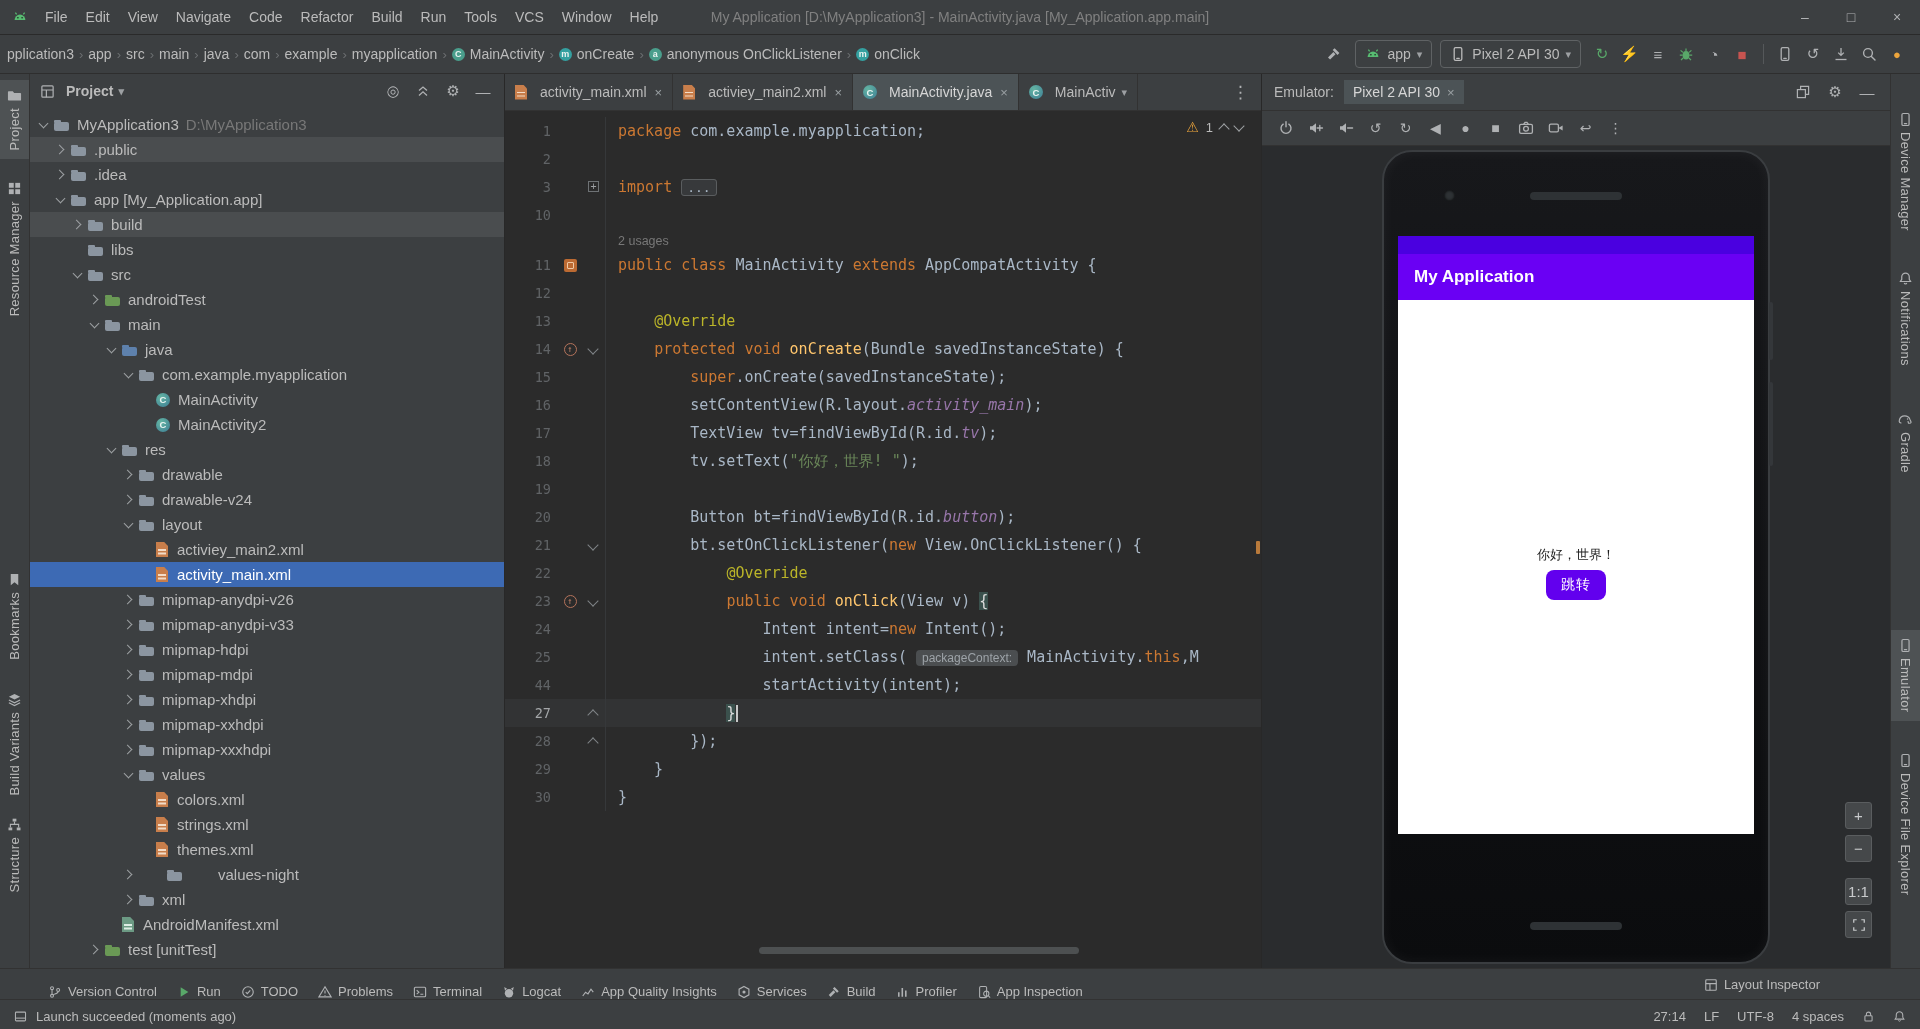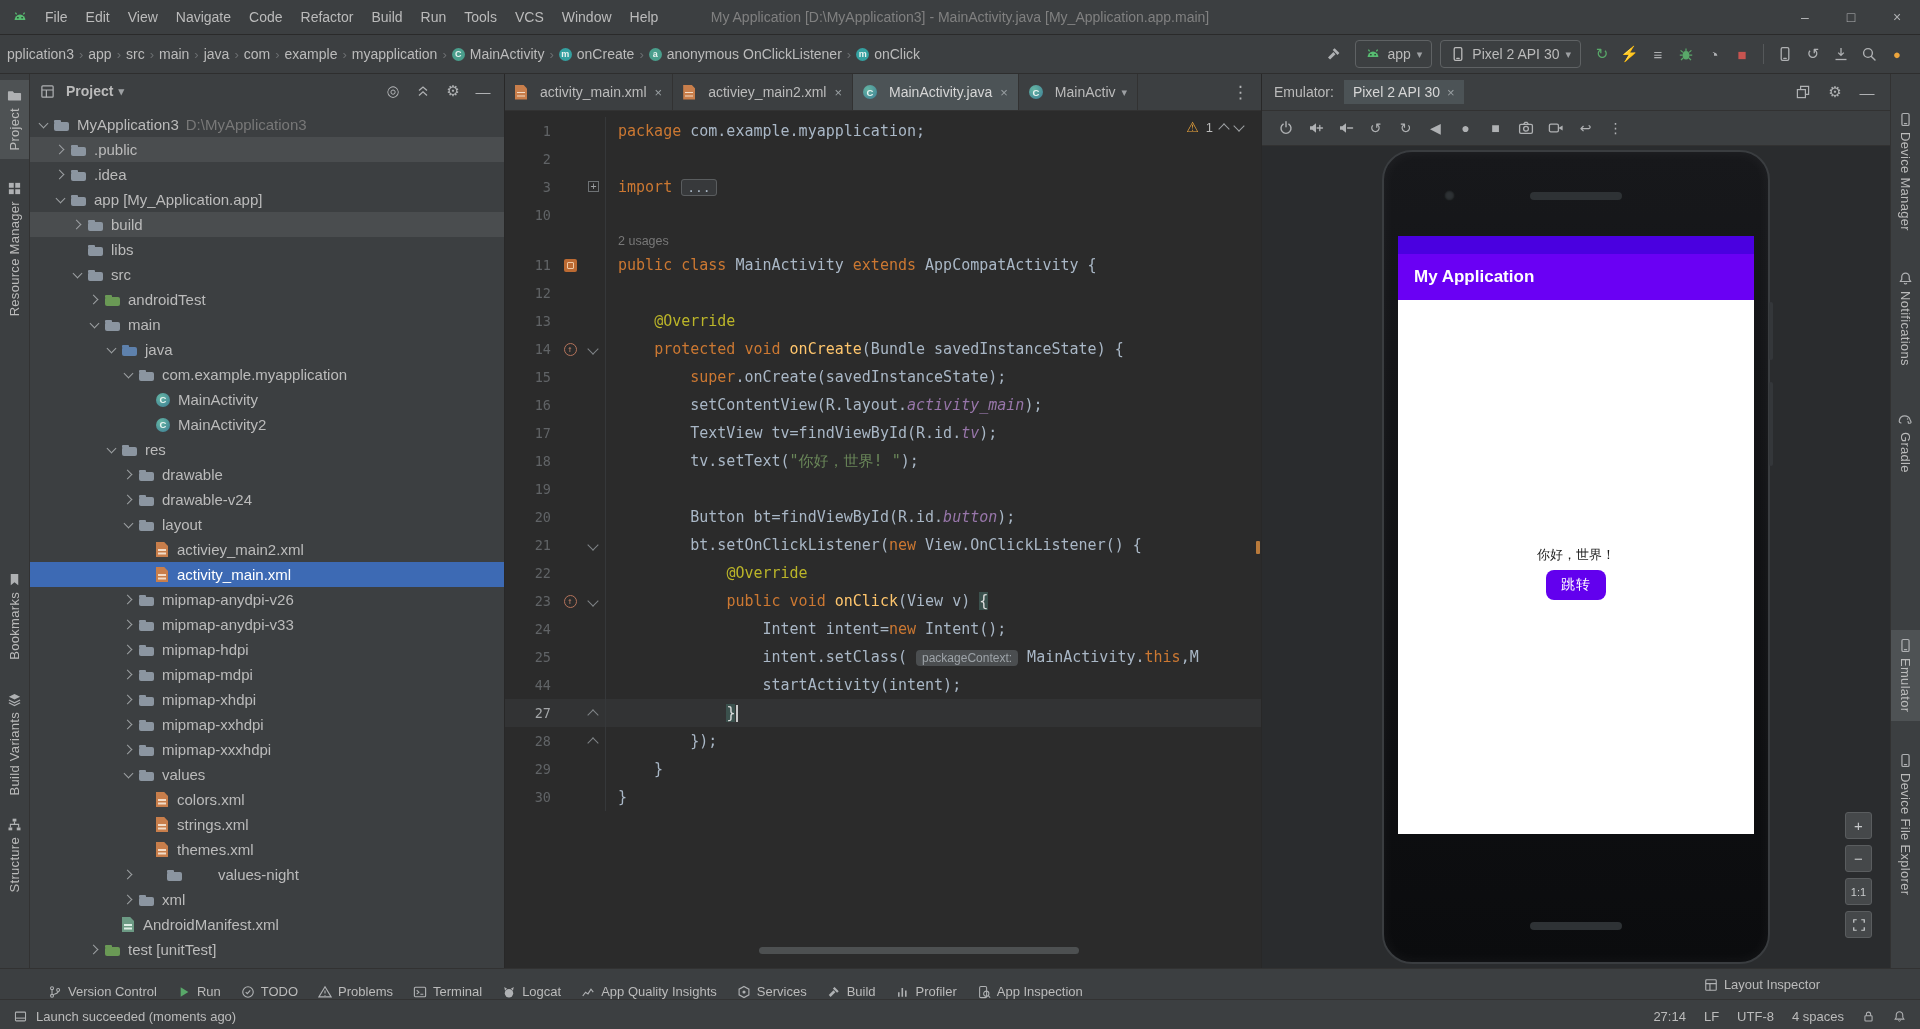--- a/index.html
+++ b/index.html
@@ -144,21 +144,21 @@
   .ph-speaker{position:absolute;left:50%;transform:translateX(-50%);top:40px;width:92px;height:8px;border-radius:4px;background:#2E3235;}
   .ph-speaker.bottom{top:auto;bottom:32px;}
   .ph-nub{position:absolute;right:-5px;width:4px;border-radius:2px;background:#34373A;}
   .ph-screen{position:absolute;left:14px;top:84px;width:356px;height:598px;background:#FFFFFF;overflow:hidden;}
   .ph-status{height:18px;background:var(--ph-status);}
   .ph-appbar{height:46px;background:var(--ph-appbar);color:#FFFFFF;font-size:17px;font-weight:bold;display:flex;align-items:center;padding:0 16px;}
   .ph-greeting{position:absolute;left:0;right:0;top:310px;text-align:center;color:#1D1D1D;font-size:13px;}
   .ph-button{position:absolute;left:50%;transform:translateX(-50%);top:334px;background:var(--ph-btn);color:#FFFFFF;font-size:14px;padding:6px 15px;border-radius:8px;letter-spacing:1px;cursor:default;}
   .zoomctl{position:absolute;right:18px;bottom:30px;display:flex;flex-direction:column;gap:6px;}
   .zbtn{width:27px;height:27px;background:#45484A;border:1px solid #5A5D5F;border-radius:3px;color:#C8CACC;display:flex;align-items:center;justify-content:center;font-size:15px;box-sizing:border-box;cursor:default;}
-  .zbtn[data-name="zoom-reset-button"]{font-size:11px;}
+  .zbtn[data-name="zoom-reset-button"]{margin-top:10px;font-size:15px;}
 
   
   #bottombar{height:30px;flex:none;background:#3C3F41;border-top:1px solid #323232;display:flex;align-items:center;padding:0 10px 0 38px;}
   .bb-items{display:flex;align-items:center;height:100%;}
   .bb-item{display:flex;align-items:flex-end;gap:6px;padding:0 10px;height:100%;font-size:13px;color:#BBBBBB;cursor:default;}
   .bb-item .bi{width:14px;height:14px;color:#AFB1B3;}
   .bb-item .bi.green{color:var(--green);}
   .bb-right{margin-left:auto;margin-right:80px;display:flex;align-items:center;}
 
   

